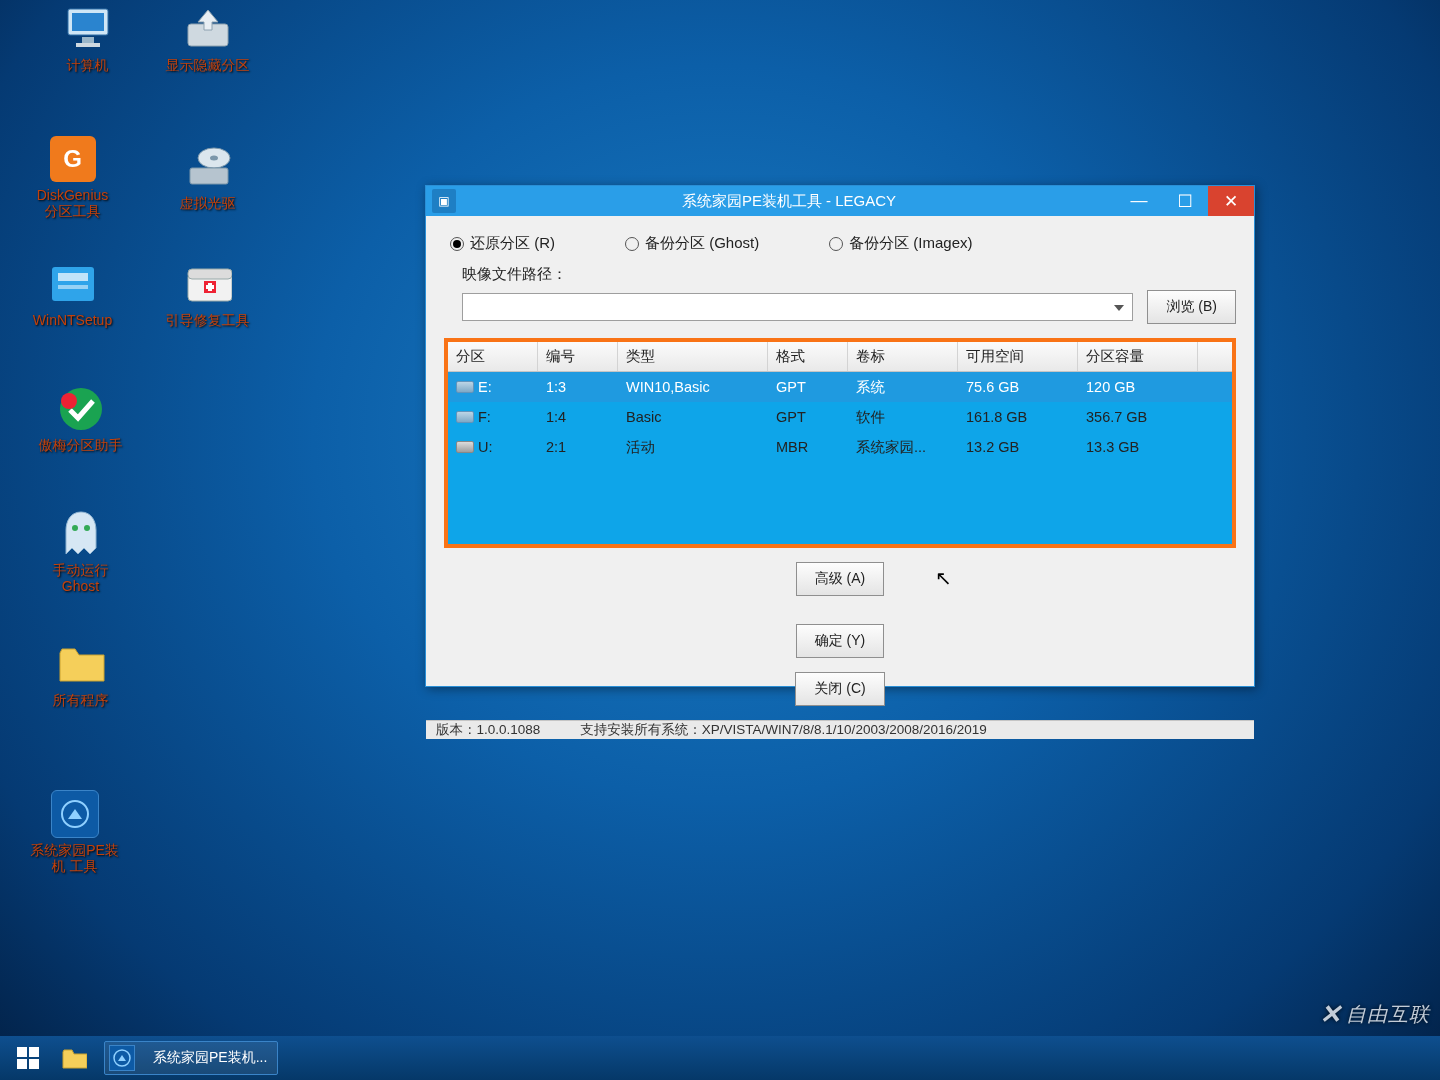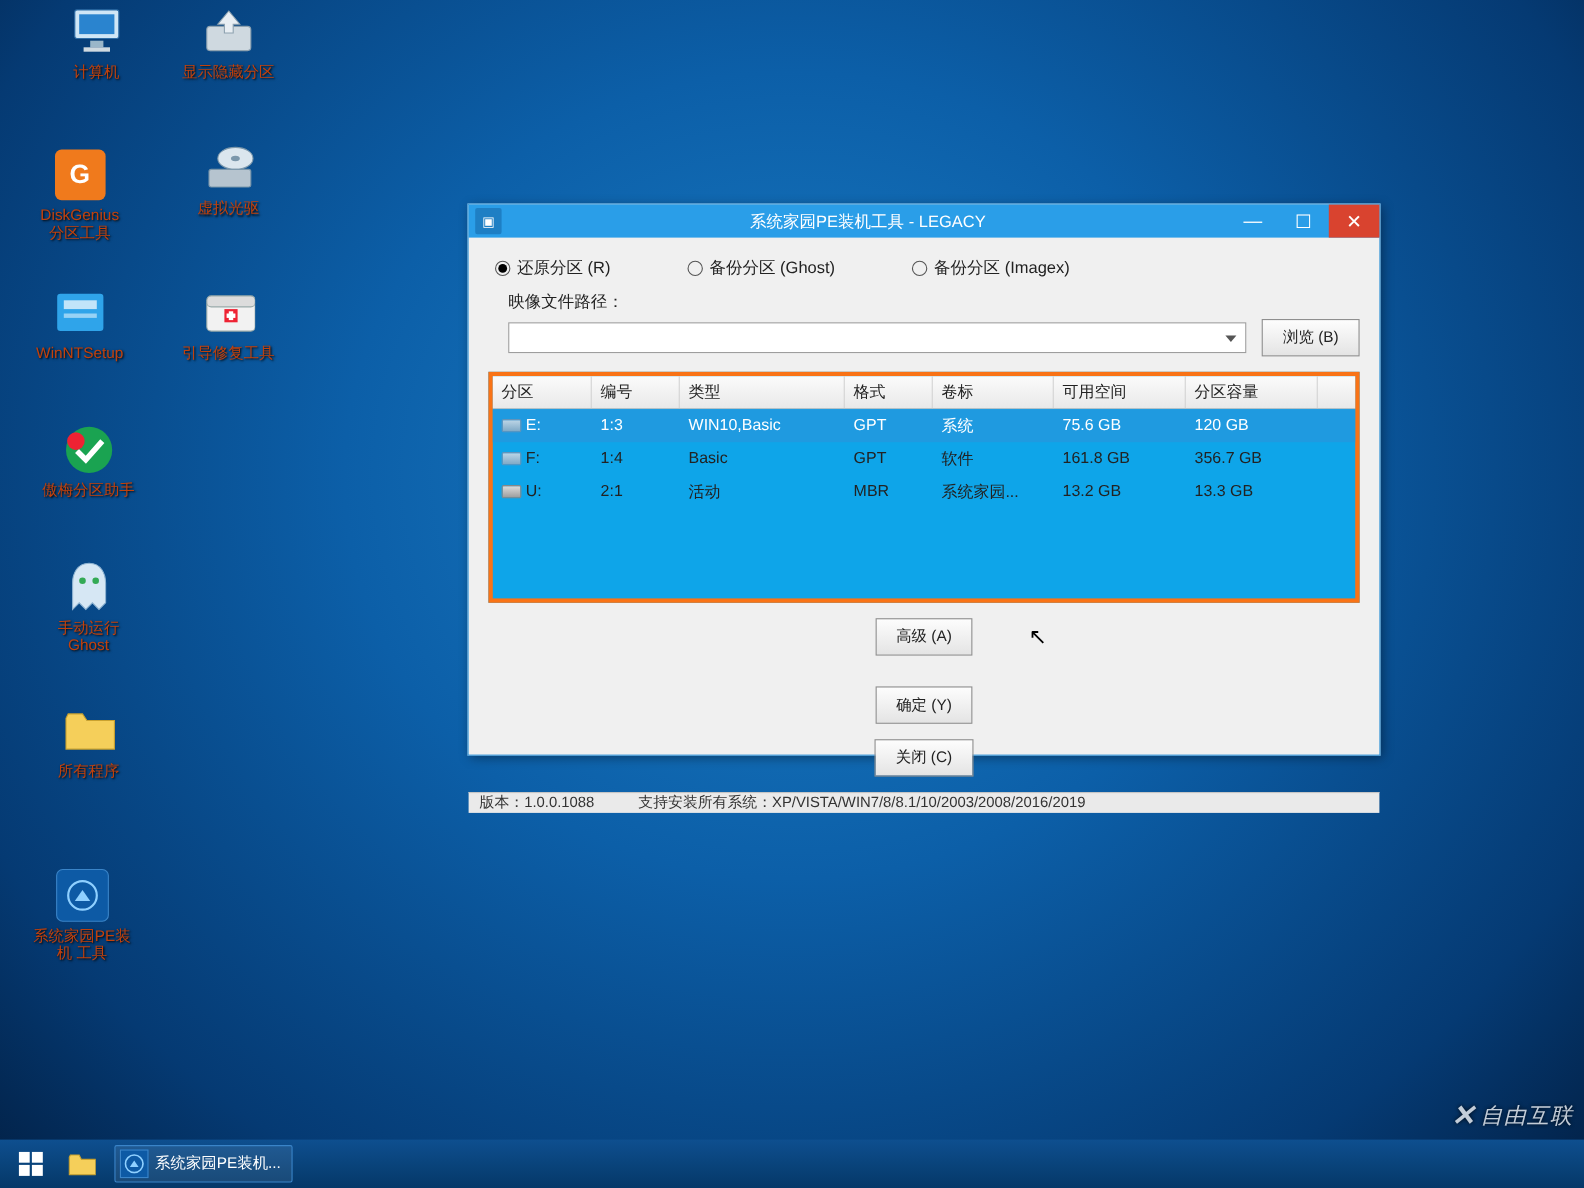--- a/index.html
+++ b/index.html
@@ -14,21 +14,21 @@
 
 
 .box-ico { border-radius:6px; }
 svg { display:block; }
 
 
 .taskbar { position:absolute; left:0; bottom:0; width:100%; height:44px;
            background:linear-gradient(#0e4f8f,#053868); display:flex; align-items:center; padding:0 6px; gap:6px; }
 .start-btn { width:44px; height:34px; display:flex; align-items:center; justify-content:center; color:#fff; }
 .tb-item { height:34px; padding:2px 10px 2px 4px; border:1px solid #3a84c8; background:rgba(255,255,255,.08);
-           display:flex; align-items:center; gap:6px; color:#fff; font-size:14px; border-radius:2px; cursor:pointer;}
+           display:flex; align-items:center; gap:18px; color:#fff; font-size:14px; border-radius:2px; cursor:pointer;}
 .tb-item .tb-ico { width:26px; height:26px; background:#0d5aa5; border:1px solid #3a84c8; display:flex;align-items:center;justify-content:center;}
 .tb-item.empty { background:none; border-color:transparent; }
 
 
 .watermark { position:absolute; right:10px; bottom:50px; color:#e5e9ee; font-size:20px; font-style:italic;
              text-shadow:0 0 4px #000; opacity:.85; letter-spacing:1px; display:flex; align-items:center; gap:4px;}
 
 
 .window { position:absolute; left:425px; top:185px; width:830px; height:502px; background:#f0f0f0;
           border:1px solid #2a8fd6; box-shadow:2px 2px 10px rgba(0,0,0,.4); display:flex; flex-direction:column; }
@@ -144,21 +144,21 @@
 
   <div class="desktop-icon" style="left:155px; top:5px">
     <div class="ico">
       <svg width="48" height="46">
           <rect x="4" y="18" width="40" height="22" rx="3" fill="#cfd9e0" stroke="#8ea2b0"></rect>
           <path d="M24 4 L14 16 H20 V24 H28 V16 H34 Z" fill="#e8eef3" stroke="#8ea2b0"></path>
         </svg>
     </div>
     <div class="lbl">显示隐藏分区</div>
   </div>
-  <div class="desktop-icon" style="left:155px; top:129px">
+  <div class="desktop-icon" style="left:155px; top:143px">
     <div class="ico">
       <svg width="50" height="46">
           <ellipse cx="30" cy="14" rx="16" ry="10" fill="#dbe6ee" stroke="#7b97ab"></ellipse>
           <ellipse cx="30" cy="14" rx="4" ry="2.5" fill="#7b97ab"></ellipse>
           <rect x="6" y="24" width="38" height="16" rx="2" fill="#b6c4cf" stroke="#7b97ab"></rect>
         </svg>
     </div>
     <div class="lbl">虚拟光驱</div>
   </div>
   <div class="desktop-icon" style="left:155px; top:260px">

